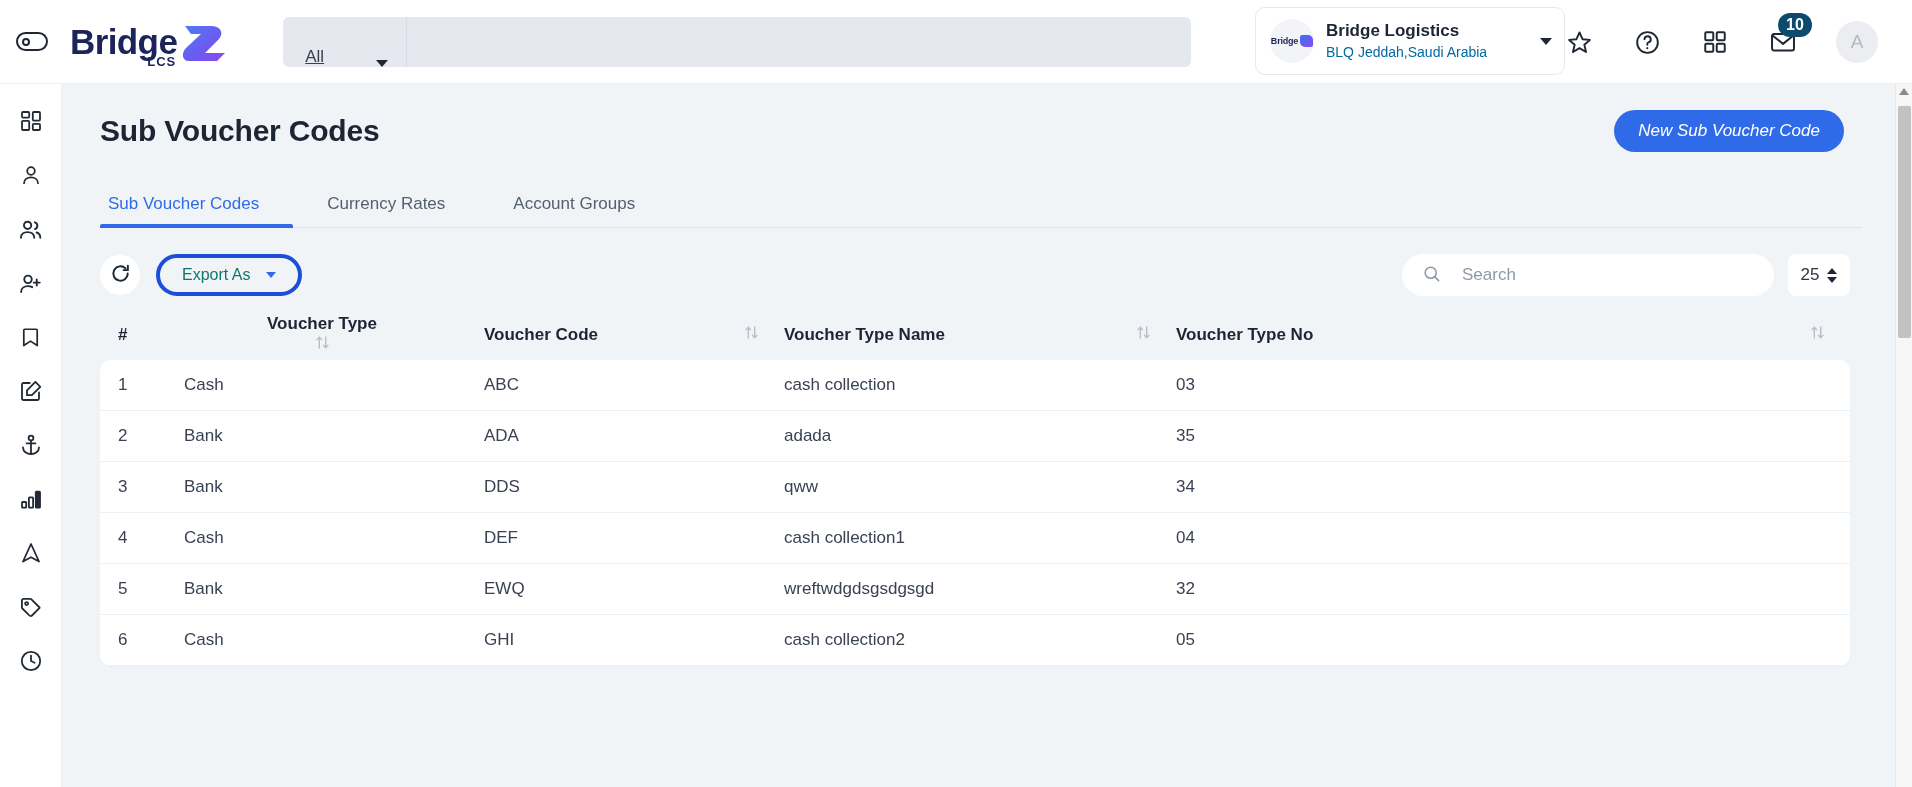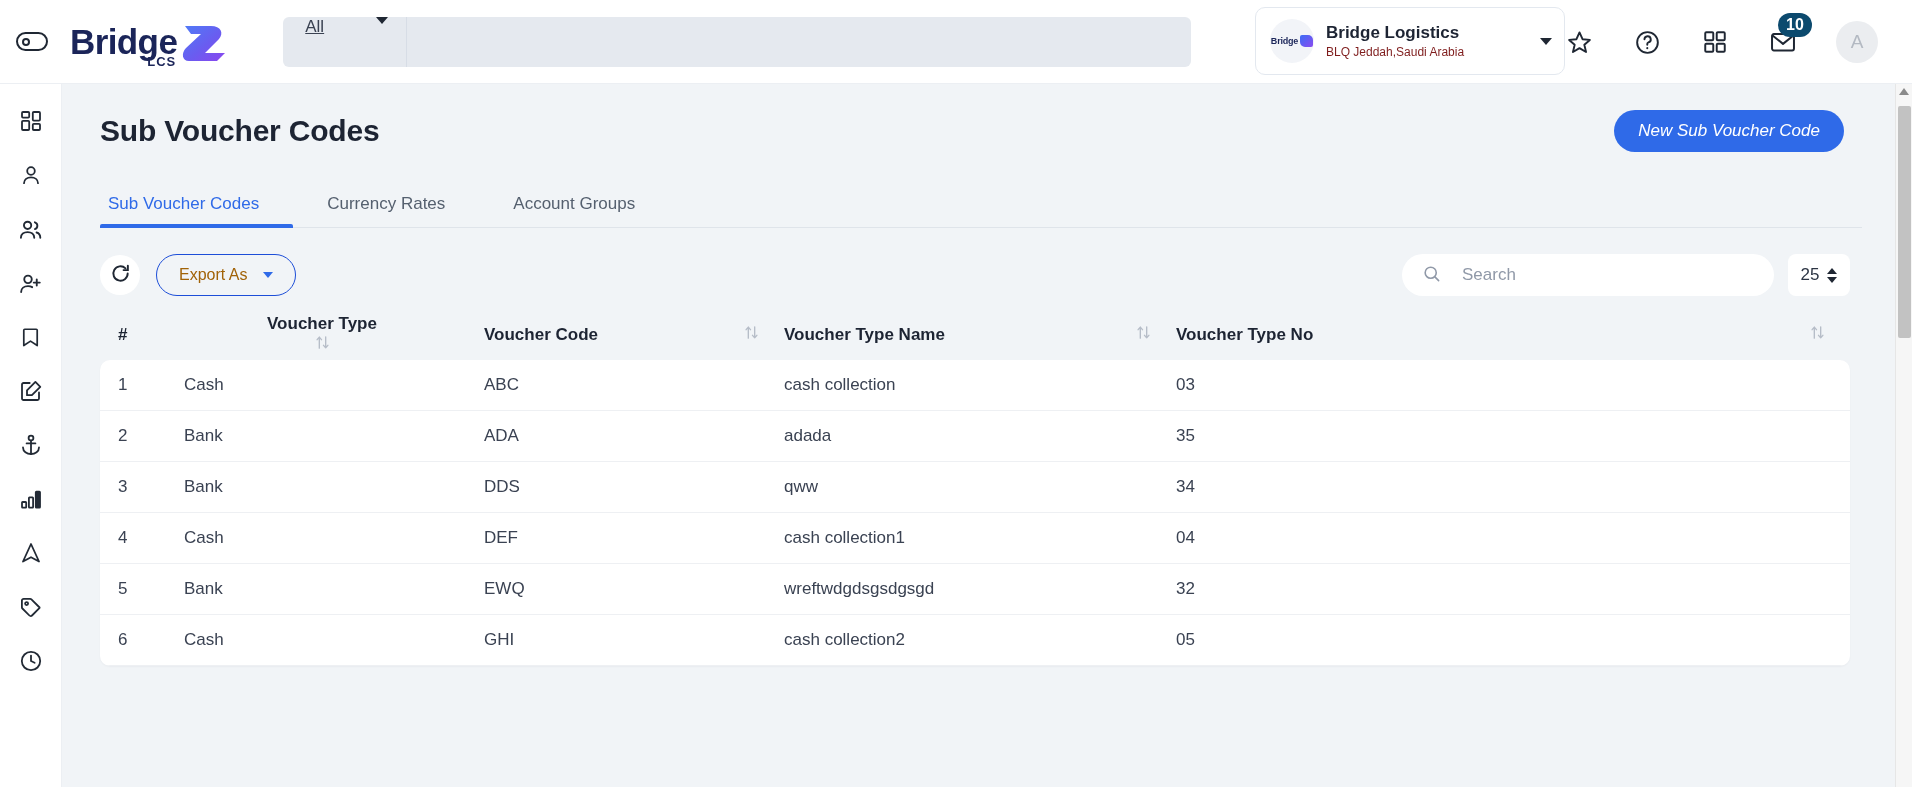--- a/index.html
+++ b/index.html
@@ -61,21 +61,21 @@
   .search-group {
     margin-left: 54px;
     display: flex; align-items: center;
     width: 908px; height: 50px;
     background: #e5e9ef;
     border-radius: 6px;
     overflow: hidden;
   }
   .scope-select {
     width: 124px; height: 50px;
-    display: flex; align-items: flex-start; justify-content: space-between;
+    display: flex; align-items: flex-end; justify-content: space-between;
     padding: 0 18px 0 22px;
     font-size: 17px; color: #3a4252;
     cursor: pointer;
     border-right: 1px solid #d7dde6;
     text-decoration: underline;
   }
   .caret-down {
     width: 0; height: 0;
     border-left: 6px solid transparent;
     border-right: 6px solid transparent;
@@ -115,21 +115,21 @@
     width: 13px; height: 12px; margin-left: 2px;
     background: linear-gradient(135deg,#3b6ef5,#8a4bf0);
     border-radius: 2px 5px 2px 5px;
   }
   .org-info { margin-left: 12px; flex: 1; min-width: 0; }
   .org-name {
     font-size: 17px; font-weight: 600; color: #1d2433; line-height: 1.25;
     white-space: nowrap; overflow: hidden; text-overflow: ellipsis;
   }
   .org-loc {
-    font-size: 12px; color: #7f1d1d; line-height: 1.35; margin-top: 1px;
+    font-size: 14px; color: #0369a1; line-height: 1.35; margin-top: 1px;
     white-space: nowrap; overflow: hidden; text-overflow: ellipsis;
   }
 
   
   .top-icons {
     position: absolute; right: 34px; top: 0; height: 84px;
     display: flex; align-items: center; gap: 38px;
   }
   .ticon {
     width: 30px; height: 30px; position: relative;
@@ -218,22 +218,22 @@
   }
   .toolbar-left { display: flex; align-items: center; gap: 16px; }
   .refresh-btn {
     width: 40px; height: 40px; border-radius: 50%;
     background: #ffffff;
     display: flex; align-items: center; justify-content: center;
     cursor: pointer; color: #1f2733;
   }
   .export-btn {
     height: 42px; padding: 0 22px;
-    border: 1px solid #1d4ed8; border-radius: 22px;
-    background: transparent; color: #a16207;
+    border: 4px solid #1d4ed8; border-radius: 22px;
+    background: transparent; color: #0f766e;
     font-size: 16px; font-family: "Liberation Sans", sans-serif;
     display: flex; align-items: center; gap: 16px;
     cursor: pointer;
   }
   .caret-blue {
     width: 0; height: 0;
     border-left: 5px solid transparent;
     border-right: 5px solid transparent;
     border-top: 6px solid #2f6ae8;
   }

